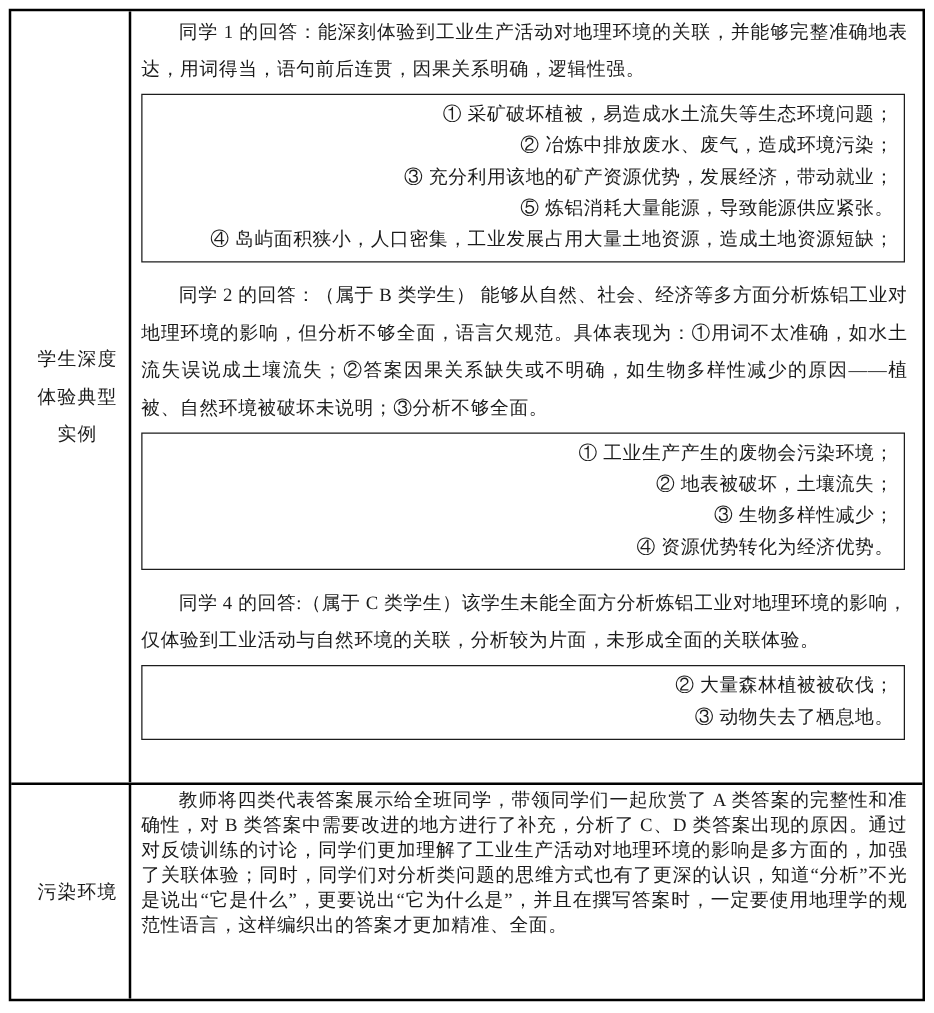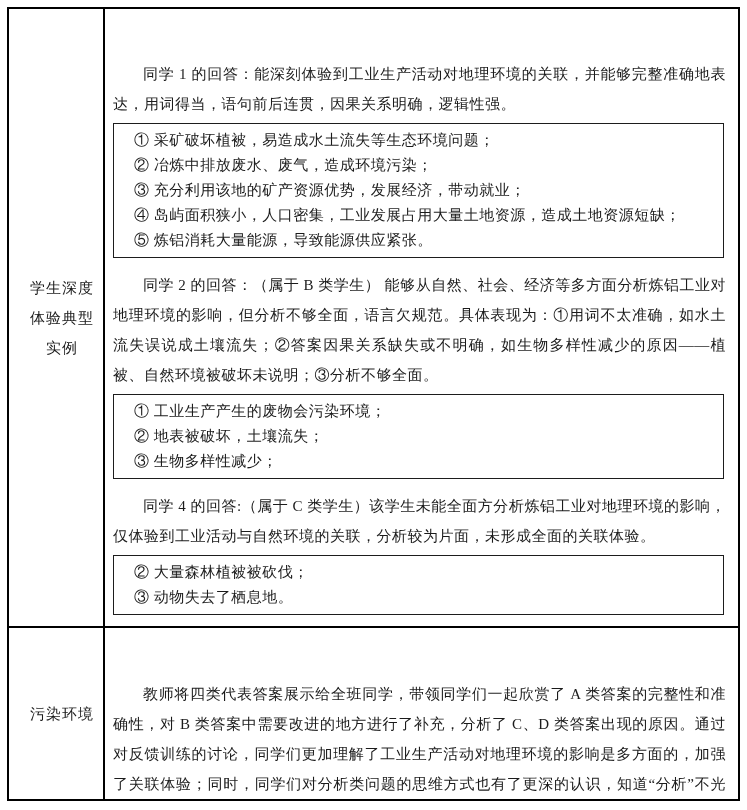--- a/index.html
+++ b/index.html
@@ -34,72 +34,72 @@
     font-size: 15px;
     line-height: 30px;
     letter-spacing: 1px;
     text-align: center;
     word-break: break-all;
   }
   .content-cell {
     flex: 1 1 auto;
     padding: 2px 12px 0 8px;
     overflow: hidden;
-    margin-top: 48px;
   }
   .para {
     font-size: 15px;
     line-height: 30px;
     letter-spacing: 0.5px;
     text-indent: 2em;
     text-align: justify;
   }
   .points-box {
     border: 1.5px solid #1d1d1d;
     margin: 4px 2px 12px 0;
     padding: 4px 8px 4px 20px;
   }
   .point {
     font-size: 15px;
     line-height: 25px;
     letter-spacing: 0.5px;
-    text-align: left;
+    text-align: right;
     white-space: nowrap;
     overflow: hidden;
   }
   .row-feedback .para {
-    line-height: 30px;
+    line-height: 20px;
     padding-top: 1px;
   }
 </style>
 </head>
 <body>
 
 <div class="doc-table">
 
   <div class="t-row row-experience">
     <div class="label-cell">
       <div class="label-text">学生深度体验典型实例</div>
     </div>
     <div class="content-cell">
 
       <p class="para">同学 1 的回答：能深刻体验到工业生产活动对地理环境的关联，并能够完整准确地表达，用词得当，语句前后连贯，因果关系明确，逻辑性强。</p>
       <div class="points-box">
         <div class="point">① 采矿破坏植被，易造成水土流失等生态环境问题；</div>
         <div class="point">② 冶炼中排放废水、废气，造成环境污染；</div>
         <div class="point">③ 充分利用该地的矿产资源优势，发展经济，带动就业；</div>
+        <div class="point">⑤ 炼铝消耗大量能源，导致能源供应紧张。</div>
         <div class="point">④ 岛屿面积狭小，人口密集，工业发展占用大量土地资源，造成土地资源短缺；</div>
-        <div class="point">⑤ 炼铝消耗大量能源，导致能源供应紧张。</div>
       </div>
 
       <p class="para">同学 2 的回答：（属于 B 类学生） 能够从自然、社会、经济等多方面分析炼铝工业对地理环境的影响，但分析不够全面，语言欠规范。具体表现为：①用词不太准确，如水土流失误说成土壤流失；②答案因果关系缺失或不明确，如生物多样性减少的原因——植被、自然环境被破坏未说明；③分析不够全面。</p>
       <div class="points-box">
         <div class="point">① 工业生产产生的废物会污染环境；</div>
         <div class="point">② 地表被破坏，土壤流失；</div>
         <div class="point">③ 生物多样性减少；</div>
+        <div class="point">④ 资源优势转化为经济优势。</div>
       </div>
 
       <p class="para">同学 4 的回答:（属于 C 类学生）该学生未能全面方分析炼铝工业对地理环境的影响，仅体验到工业活动与自然环境的关联，分析较为片面，未形成全面的关联体验。</p>
       <div class="points-box">
         <div class="point">② 大量森林植被被砍伐；</div>
         <div class="point">③ 动物失去了栖息地。</div>
       </div>
 
     </div>
   </div>

